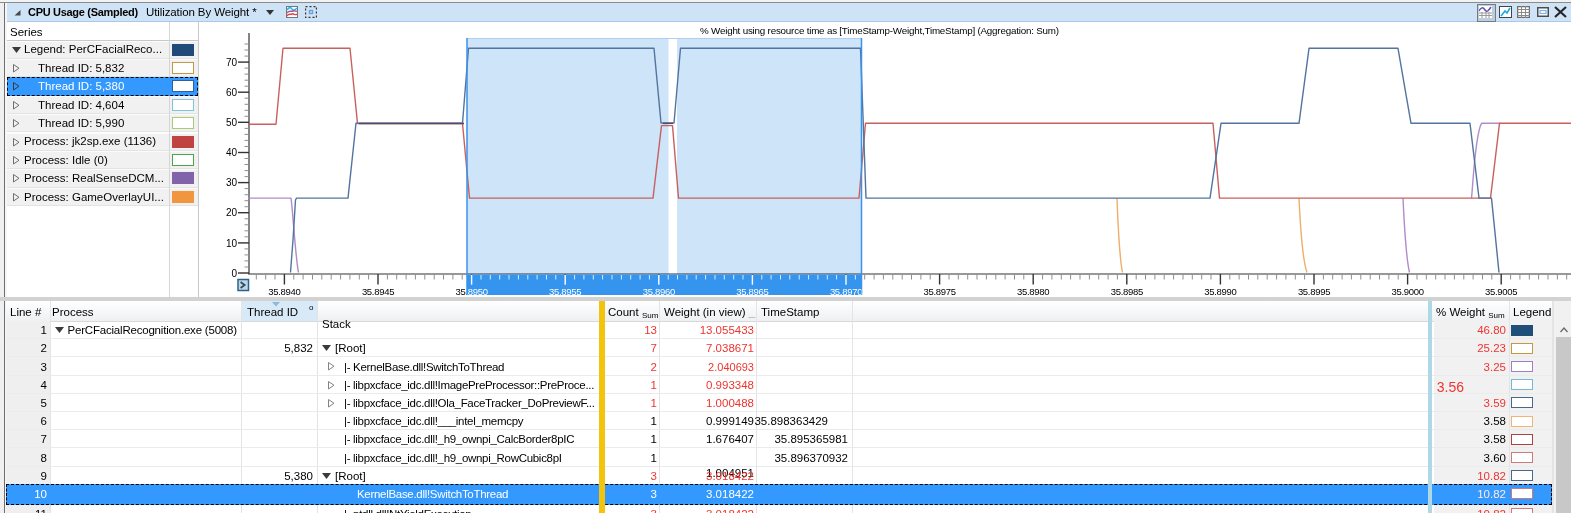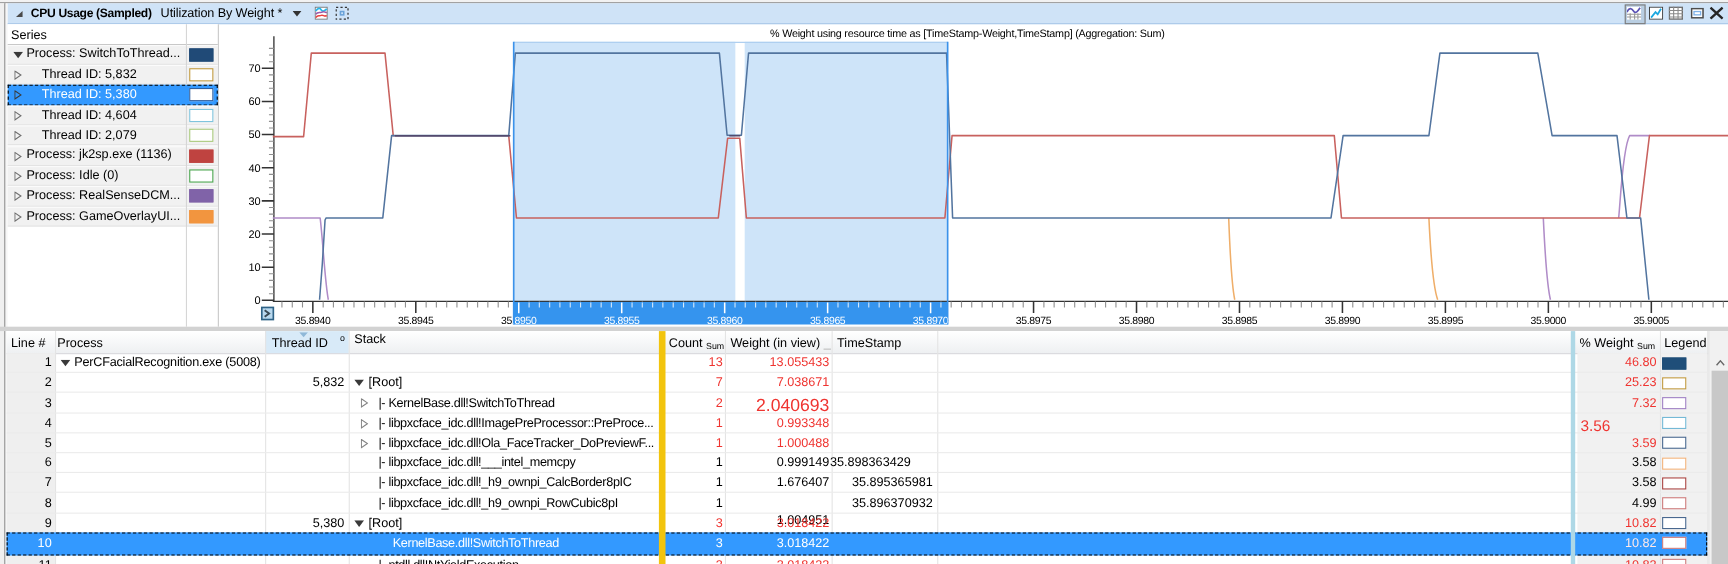--- a/index.html
+++ b/index.html
@@ -60,21 +60,21 @@
  <path d="M1,1 L12,11 M12,1 L1,11" stroke="#262626" stroke-width="2.2"></path>
 </svg>
 
 <div class="a" style="left:7px;top:22px;width:191px;height:275px;background:#fff;border-right:1px solid #c8c8c8"></div>
 <div class="a" style="left:10px;top:26px;font-size:11.5px">Series</div>
 <div class="a" style="left:7px;top:40px;width:191px;height:1px;background:#c8c8c8"></div>
 <div class="a" style="left:7px;top:40.5px;width:191px;height:18.4px;background:#f1f1f1;border-top:1px solid #fbfbfb;border-bottom:1px solid #e3e3e3;box-sizing:border-box"></div>
 <svg class="a" style="left:12px;top:46.5px" width="10" height="7">
     <path d="M0,0 L9,0 L4.5,6 Z" fill="#3a3a3a"></path>
   </svg>
-<div class="a" style="left:24px;top:43.3px;color:#000;font-size:11.5px">Process: SwitchToThread...</div>
+<div class="a" style="left:24px;top:43.3px;color:#000;font-size:11.5px">Legend: PerCFacialReco...</div>
 <div class="a" style="left:172px;top:43.5px;width:22px;height:12px;background:#204a77;border:1px solid #204a77;box-sizing:border-box"></div>
 <div class="a" style="left:7px;top:58.9px;width:191px;height:18.4px;background:#f1f1f1;border-top:1px solid #fbfbfb;border-bottom:1px solid #e3e3e3;box-sizing:border-box"></div>
 <svg class="a" style="left:13px;top:63.9px" width="7" height="9">
     <path d="M0.5,0.5 L6,4.25 L0.5,8 Z" fill="none" stroke="#6f6f6f" stroke-width="1"></path>
   </svg>
 <div class="a" style="left:38px;top:61.7px;color:#000;font-size:11.5px">Thread ID: 5,832</div>
 <div class="a" style="left:172px;top:61.9px;width:22px;height:12px;background:#fff;border:1px solid #c19a3f;box-sizing:border-box"></div>
 <div class="a" style="left:7px;top:77.3px;width:191px;height:18.4px;background:#3399ff;border:1px dashed #000;box-sizing:border-box"></div>
 <svg class="a" style="left:13px;top:82.3px" width="7" height="9">
     <path d="M0.5,0.5 L6,4.25 L0.5,8 Z" fill="none" stroke="#3a3a3a" stroke-width="1"></path>
@@ -84,21 +84,21 @@
 <div class="a" style="left:7px;top:95.7px;width:191px;height:18.4px;background:#f1f1f1;border-top:1px solid #fbfbfb;border-bottom:1px solid #e3e3e3;box-sizing:border-box"></div>
 <svg class="a" style="left:13px;top:100.7px" width="7" height="9">
     <path d="M0.5,0.5 L6,4.25 L0.5,8 Z" fill="none" stroke="#6f6f6f" stroke-width="1"></path>
   </svg>
 <div class="a" style="left:38px;top:98.5px;color:#000;font-size:11.5px">Thread ID: 4,604</div>
 <div class="a" style="left:172px;top:98.7px;width:22px;height:12px;background:#fff;border:1px solid #7fc4dd;box-sizing:border-box"></div>
 <div class="a" style="left:7px;top:114.1px;width:191px;height:18.4px;background:#f1f1f1;border-top:1px solid #fbfbfb;border-bottom:1px solid #e3e3e3;box-sizing:border-box"></div>
 <svg class="a" style="left:13px;top:119.1px" width="7" height="9">
     <path d="M0.5,0.5 L6,4.25 L0.5,8 Z" fill="none" stroke="#6f6f6f" stroke-width="1"></path>
   </svg>
-<div class="a" style="left:38px;top:116.9px;color:#000;font-size:11.5px">Thread ID: 2,079</div>
+<div class="a" style="left:38px;top:116.9px;color:#000;font-size:11.5px">Thread ID: 5,990</div>
 <div class="a" style="left:172px;top:117.1px;width:22px;height:12px;background:#fff;border:1px solid #a9c97c;box-sizing:border-box"></div>
 <div class="a" style="left:7px;top:132.5px;width:191px;height:18.4px;background:#f1f1f1;border-top:1px solid #fbfbfb;border-bottom:1px solid #e3e3e3;box-sizing:border-box"></div>
 <svg class="a" style="left:13px;top:137.5px" width="7" height="9">
     <path d="M0.5,0.5 L6,4.25 L0.5,8 Z" fill="none" stroke="#6f6f6f" stroke-width="1"></path>
   </svg>
 <div class="a" style="left:24px;top:135.3px;color:#000;font-size:11.5px">Process: jk2sp.exe (1136)</div>
 <div class="a" style="left:172px;top:135.5px;width:22px;height:12px;background:#bf4340;border:1px solid #bf4340;box-sizing:border-box"></div>
 <div class="a" style="left:7px;top:150.9px;width:191px;height:18.4px;background:#f1f1f1;border-top:1px solid #fbfbfb;border-bottom:1px solid #e3e3e3;box-sizing:border-box"></div>
 <svg class="a" style="left:13px;top:155.9px" width="7" height="9">
     <path d="M0.5,0.5 L6,4.25 L0.5,8 Z" fill="none" stroke="#6f6f6f" stroke-width="1"></path>
@@ -419,21 +419,21 @@
 
 <div class="a" style="left:6px;top:300.5px;width:1565px;height:20px;background:linear-gradient(#ffffff,#eef0f2);border-bottom:1px solid #d8d8dc"></div>
 <div class="a" style="left:241px;top:300.5px;width:76px;height:20px;background:#d8eaf8"></div>
 <svg class="a" style="left:272px;top:301.5px" width="9" height="5">
     <path d="M0,0 L8,0 L4,4.5 Z" fill="#8fb8d8"></path>
   </svg>
 <div class="a" style="left:10px;top:305.5px">Line #</div>
 <div class="a" style="left:52px;top:305.5px">Process</div>
 <div class="a" style="left:247px;top:305.5px">Thread ID</div>
 <div class="a" style="left:309px;top:302.5px;font-size:8px">o</div>
-<div class="a" style="left:322px;top:303px">Stack</div>
+<div class="a" style="left:322px;top:318px">Stack</div>
 <div class="a" style="left:608px;top:305.5px">Count <span style="font-size:8px;position:relative;top:2px">Sum</span></div>
 <div class="a" style="left:664px;top:305.5px">Weight (in view) <span style="color:#b0b0b0">_</span></div>
 <div class="a" style="left:761px;top:305.5px">TimeStamp</div>
 <div class="a" style="left:1436px;top:305.5px">% Weight <span style="font-size:8px;position:relative;top:2px">Sum</span></div>
 <div class="a" style="left:1513px;top:305.5px">Legend</div>
 <div class="a" style="left:1434px;top:321px;width:118px;height:192px;background:#f1f1f1"></div>
 
 <div class="a" style="left:50px;top:300.5px;width:1px;height:212.5px;background:#e4e4e4"></div>
 <div class="a" style="left:241px;top:300.5px;width:1px;height:212.5px;background:#e4e4e4"></div>
 <div class="a" style="left:317px;top:300.5px;width:1px;height:212.5px;background:#e4e4e4"></div>
@@ -466,22 +466,22 @@
 <div class="a rt" style="left:664px;top:342.4px;width:90px;color:#ef3430;font-size:11.5px">7.038671</div>
 <div class="a rt" style="left:1446px;top:342.4px;width:60px;color:#ef3430;font-size:11.5px">25.23</div>
 <div class="a" style="left:1511px;top:342.7px;width:22px;height:11px;background:#fff;border:1px solid #c19a3f;box-sizing:border-box"></div>
 <div class="a" style="left:6px;top:357.4px;width:1546px;height:18.2px;border-bottom:1px solid #ebebeb;box-sizing:border-box"></div>
 <div class="a rt" style="left:6px;top:360.6px;width:41px;color:#000;font-size:11.5px">3</div>
 <svg class="a" style="left:328px;top:362.4px" width="7" height="9">
     <path d="M0.5,0.5 L6,4.25 L0.5,8 Z" fill="none" stroke="#838383" stroke-width="1"></path>
   </svg>
 <div class="a" style="left:344px;top:360.6px;color:#000;font-size:11.5px;letter-spacing:-0.3px">|- KernelBase.dll!SwitchToThread</div>
 <div class="a rt" style="left:606px;top:360.6px;width:51px;color:#ef3430;font-size:11.5px">2</div>
-<div class="a rt" style="left:664px;top:360.6px;width:90px;color:#ef3430;font-size:16px">2.040693</div>
-<div class="a rt" style="left:1446px;top:360.6px;width:60px;color:#ef3430;font-size:11.5px">7.32</div>
+<div class="a rt" style="left:664px;top:360.6px;width:90px;color:#ef3430;font-size:11px">2.040693</div>
+<div class="a rt" style="left:1446px;top:360.6px;width:60px;color:#ef3430;font-size:11.5px">3.25</div>
 <div class="a" style="left:1511px;top:360.9px;width:22px;height:11px;background:#fff;border:1px solid #9f80c4;box-sizing:border-box"></div>
 <div class="a" style="left:6px;top:375.6px;width:1546px;height:18.2px;border-bottom:1px solid #ebebeb;box-sizing:border-box"></div>
 <div class="a rt" style="left:6px;top:378.8px;width:41px;color:#000;font-size:11.5px">4</div>
 <svg class="a" style="left:328px;top:380.6px" width="7" height="9">
     <path d="M0.5,0.5 L6,4.25 L0.5,8 Z" fill="none" stroke="#838383" stroke-width="1"></path>
   </svg>
 <div class="a" style="left:344px;top:378.8px;color:#000;font-size:11.5px;letter-spacing:-0.3px">|- libpxcface_idc.dll!ImagePreProcessor::PreProce...</div>
 <div class="a rt" style="left:606px;top:378.8px;width:51px;color:#ef3430;font-size:11.5px">1</div>
 <div class="a rt" style="left:664px;top:378.8px;width:90px;color:#ef3430;font-size:11.5px">0.993348</div>
 <div class="a rt" style="left:1404px;top:378.8px;width:60px;color:#ef3430;font-size:14px">3.56</div>
@@ -511,21 +511,21 @@
 <div class="a rt" style="left:664px;top:433.4px;width:90px;color:#000;font-size:11.5px">1.676407</div>
 <div class="a rt" style="left:758px;top:433.4px;width:90px;color:#000;font-size:11.5px">35.895365981</div>
 <div class="a rt" style="left:1446px;top:433.4px;width:60px;color:#000;font-size:11.5px">3.58</div>
 <div class="a" style="left:1511px;top:433.7px;width:22px;height:11px;background:#fff;border:1px solid #a94442;box-sizing:border-box"></div>
 <div class="a" style="left:6px;top:448.4px;width:1546px;height:18.2px;border-bottom:1px solid #ebebeb;box-sizing:border-box"></div>
 <div class="a rt" style="left:6px;top:451.6px;width:41px;color:#000;font-size:11.5px">8</div>
 <div class="a" style="left:344px;top:451.6px;color:#000;font-size:11.5px;letter-spacing:-0.3px">|- libpxcface_idc.dll!_h9_ownpi_RowCubic8pI</div>
 <div class="a rt" style="left:606px;top:451.6px;width:51px;color:#000;font-size:11.5px">1</div>
 <div class="a rt" style="left:664px;top:467px;width:90px;color:#000;font-size:11.5px">1.004951</div>
 <div class="a rt" style="left:758px;top:451.6px;width:90px;color:#000;font-size:11.5px">35.896370932</div>
-<div class="a rt" style="left:1446px;top:451.6px;width:60px;color:#000;font-size:11.5px">4.99</div>
+<div class="a rt" style="left:1446px;top:451.6px;width:60px;color:#000;font-size:11.5px">3.60</div>
 <div class="a" style="left:1511px;top:451.9px;width:22px;height:11px;background:#fff;border:1px solid #cc7a7a;box-sizing:border-box"></div>
 <div class="a" style="left:6px;top:466.6px;width:1546px;height:18.2px;border-bottom:1px solid #ebebeb;box-sizing:border-box"></div>
 <div class="a rt" style="left:6px;top:469.8px;width:41px;color:#000;font-size:11.5px">9</div>
 <div class="a rt" style="left:240px;top:469.8px;width:73px;color:#000;font-size:11.5px">5,380</div>
 <svg class="a" style="left:322px;top:472.6px" width="10" height="7">
     <path d="M0,0 L9,0 L4.5,6 Z" fill="#3a3a3a"></path>
   </svg>
 <div class="a" style="left:335px;top:469.8px;color:#000;font-size:11.5px">[Root]</div>
 <div class="a rt" style="left:606px;top:469.8px;width:51px;color:#ef3430;font-size:11.5px">3</div>
 <div class="a rt" style="left:664px;top:469.8px;width:90px;color:#ef3430;font-size:11.5px">3.018422</div>

